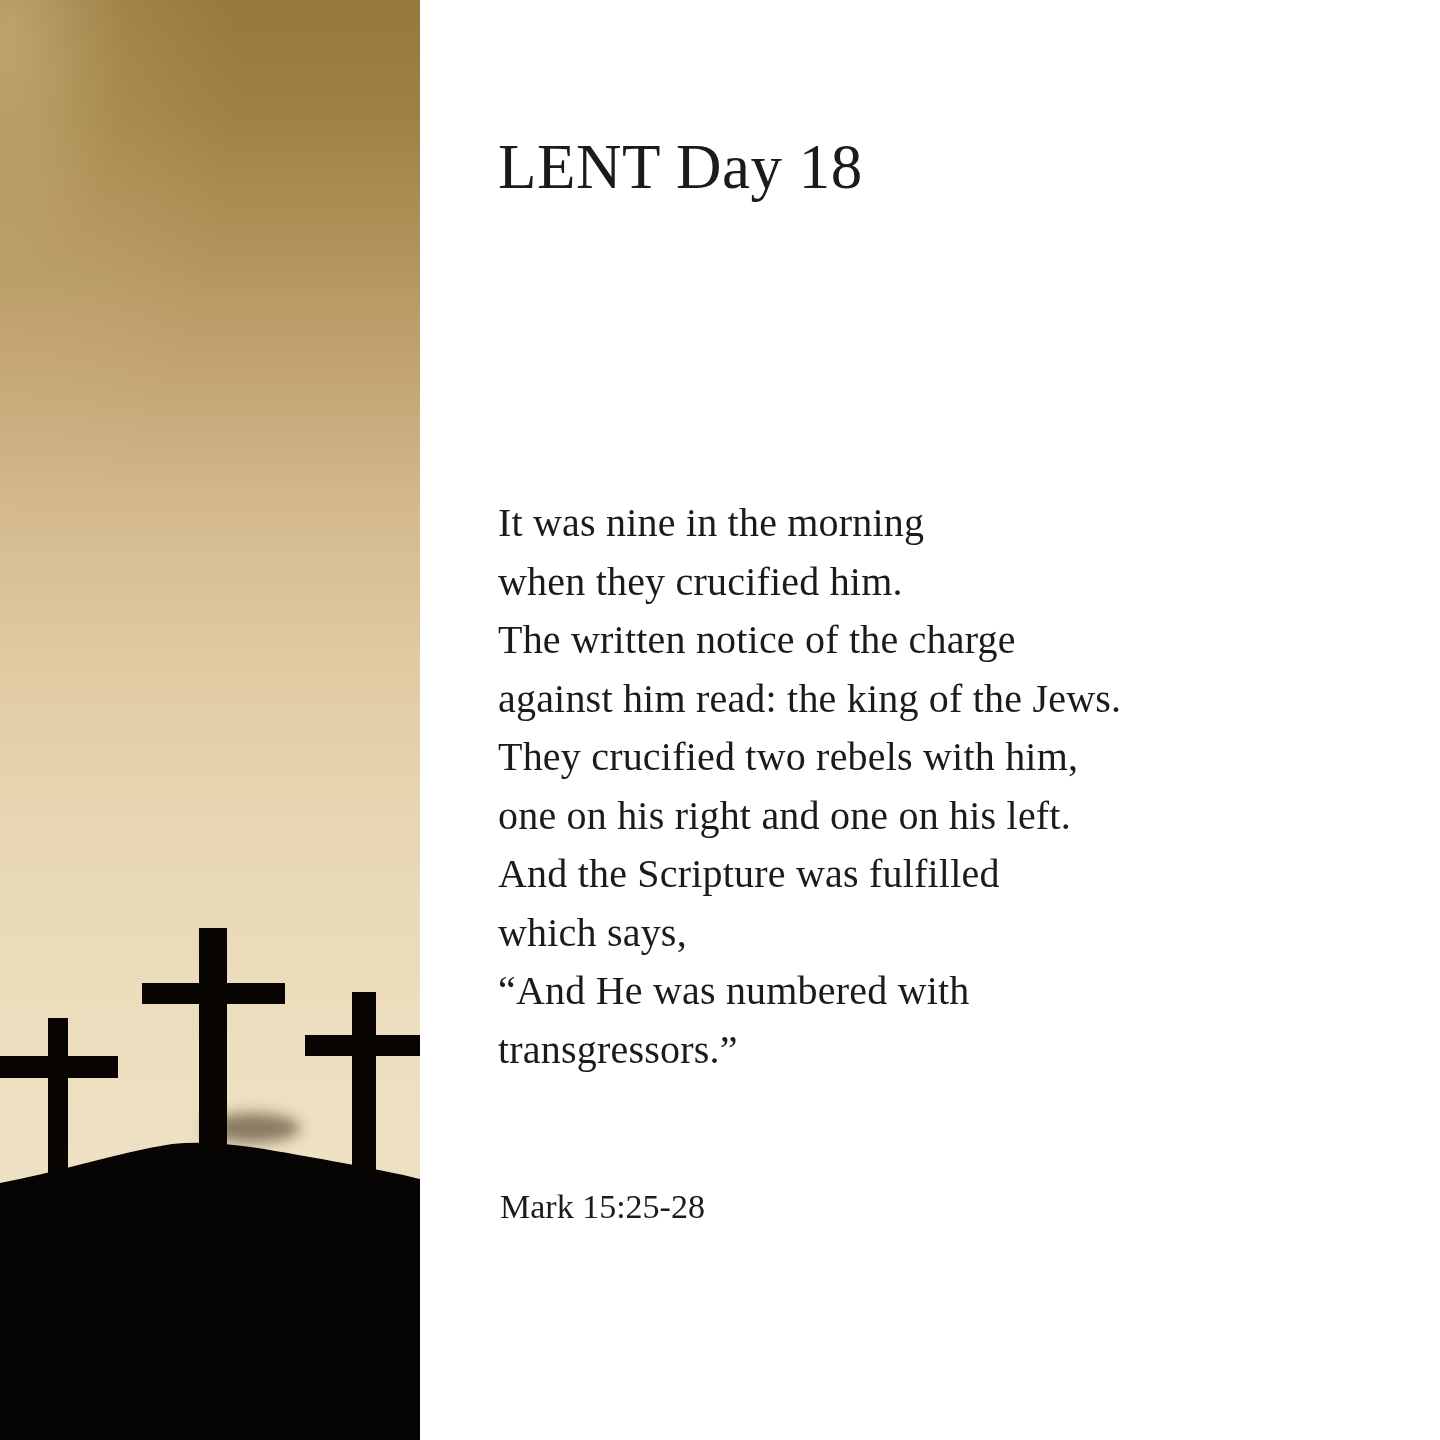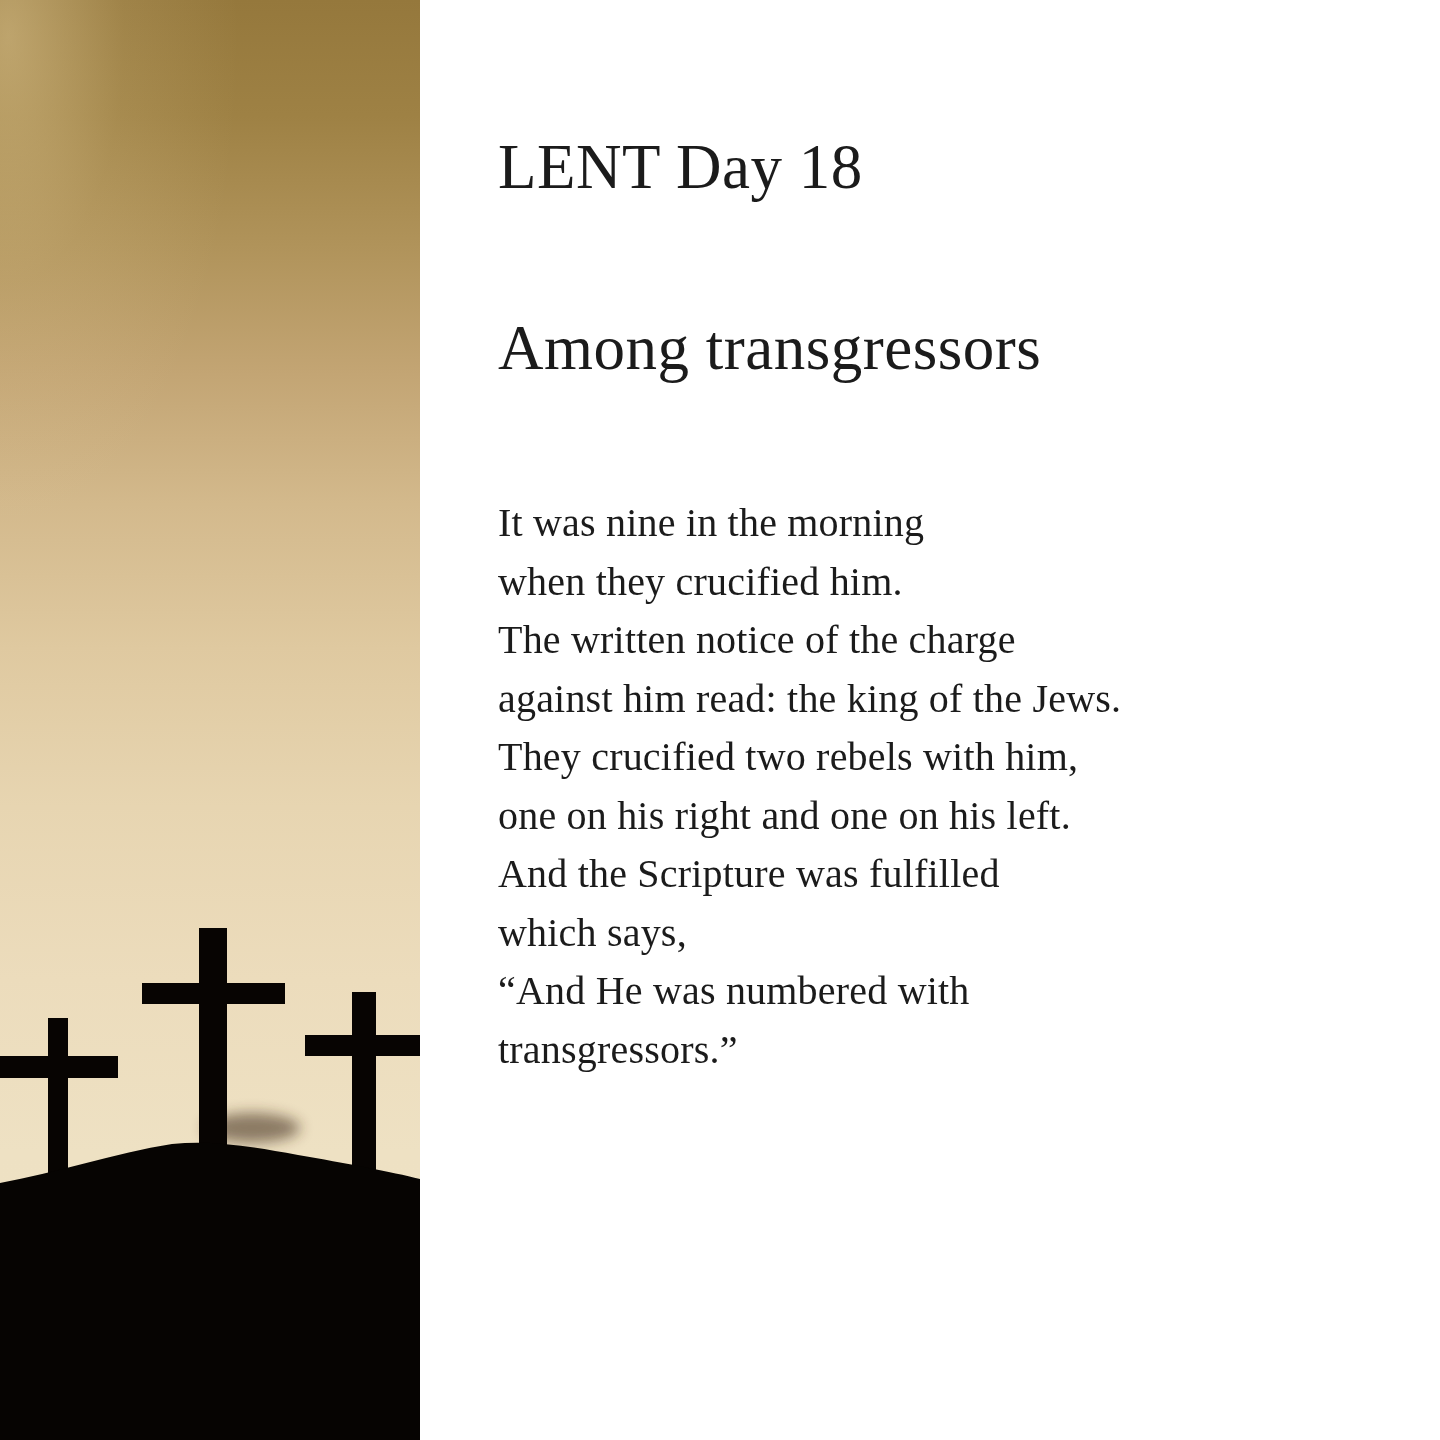--- a/index.html
+++ b/index.html
@@ -87,26 +87,26 @@
       <path fill="#060402" d="M0,1183
            C 55,1173 115,1153 172,1144
            C 212,1140 248,1146 298,1155
            C 345,1163 392,1172 420,1179
            L 420,1440 L 0,1440 Z"></path>
     </svg>
   </div>
 
   <div class="content">
     <h1 class="title">LENT Day 18</h1>
-    <h2 class="subtitle">Among transgressors</h2>
     <p class="body-text">It was nine in the morning
 when they crucified him.
 The written notice of the charge
 against him read: the king of the Jews.
 They crucified two rebels with him,
 one on his right and one on his left.
 And the Scripture was fulfilled
 which says,
 “And He was numbered with
 transgressors.”</p>
+    <div class="reference">Mark 15:25-28</div>
   </div>
 
 </div>
 
 </body></html>

